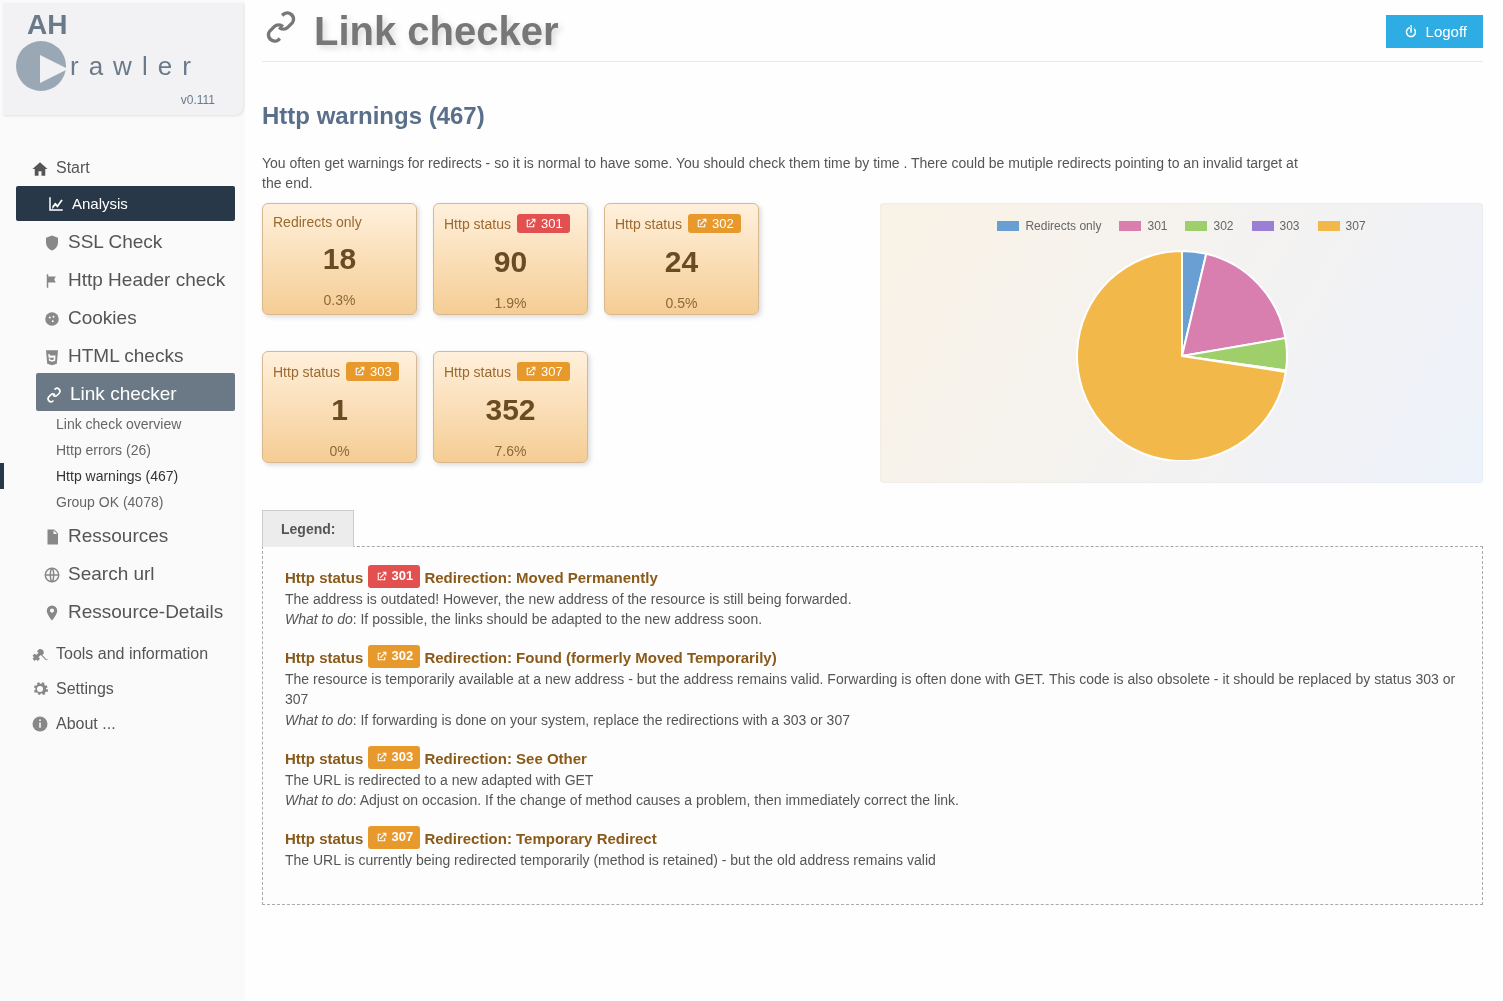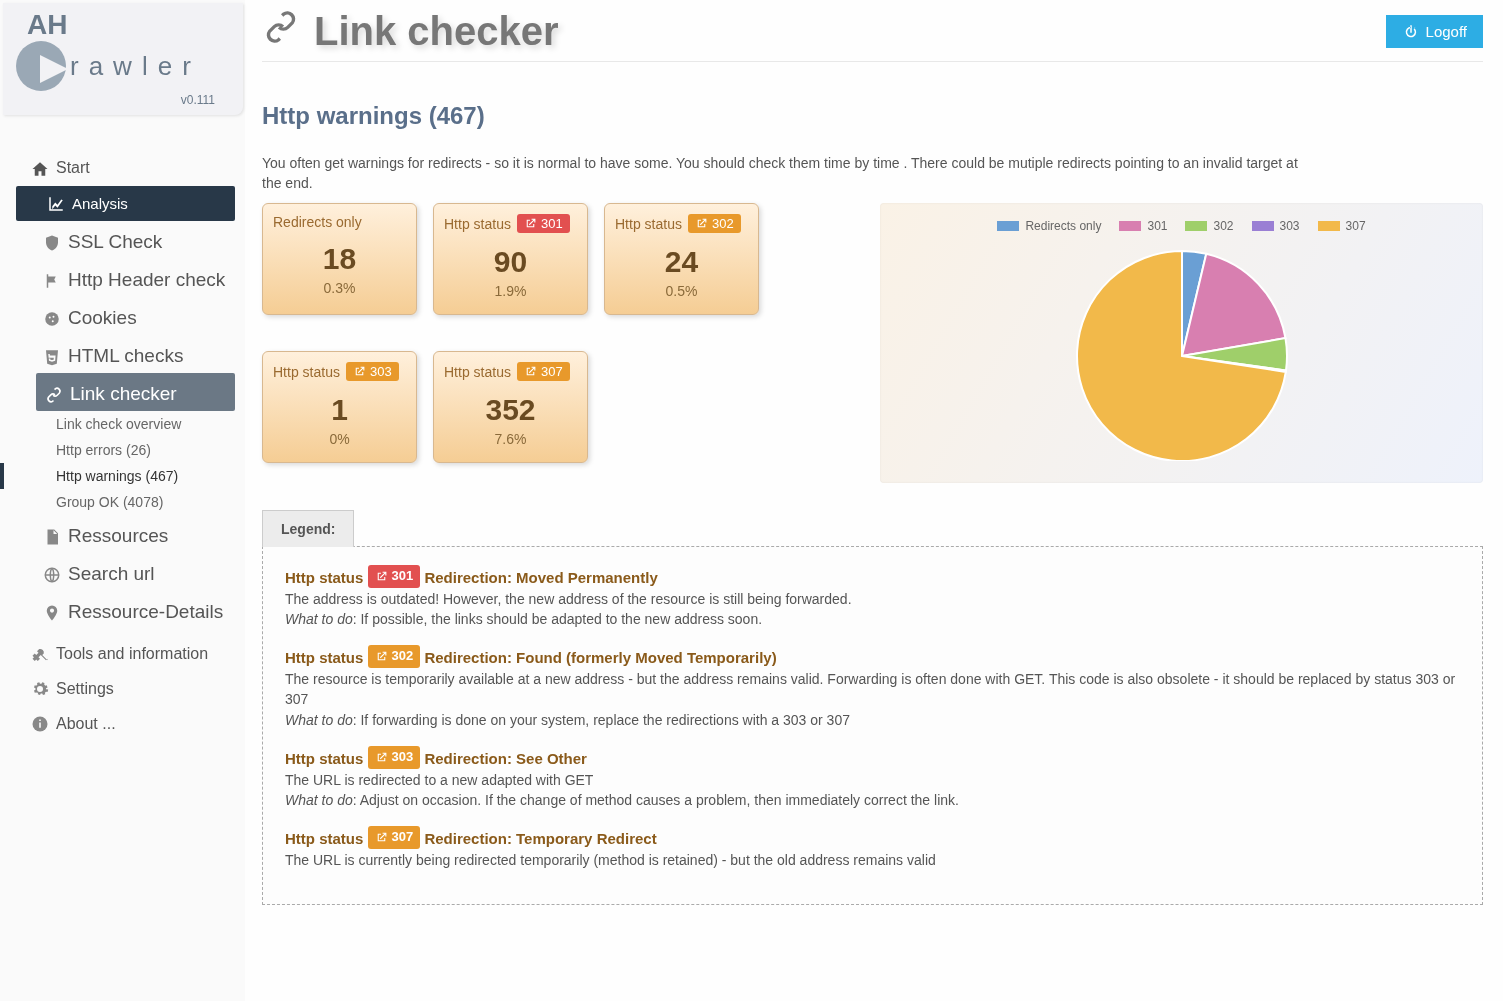--- a/index.html
+++ b/index.html
@@ -35,21 +35,21 @@
 .desc { color:#555; margin-bottom:10px; line-height:1.4; max-width:1050px;}
 
 .content-row { display:flex; gap:38px; }
 .tiles { display:flex; flex-wrap:wrap; gap:16px; width:580px; }
 .tile { width:155px; height:112px; border:1px solid #d8b890; border-radius:6px; background:linear-gradient(180deg,#fff0dc 0%,#f5cd94 100%); box-shadow:2px 2px 5px rgba(0,0,0,0.15); padding:10px 10px; cursor:pointer; }
 .tile-label { font-size:14px; color:#9a6a30; display:flex; align-items:center; gap:6px;}
 .tile-badge { display:inline-flex; align-items:center; gap:4px; color:#fff; padding:2px 7px; border-radius:3px; font-size:13px;}
 .b301 { background:#e25050;}
 .b302,.b303,.b307 { background:#e8992b;}
 .tile-num { font-size:30px; font-weight:bold; color:#6a4b22; text-align:center; margin-top:12px;}
-.tile-pct { font-size:14px; color:#8a6a3a; text-align:center; margin-top:4px;}
+.tile-pct { font-size:14px; color:#8a6a3a; text-align:center; margin-top:16px;}
 
 .chart-box { flex:1; background:linear-gradient(120deg,#faf2e6 0%,#eef2fb 100%); border-radius:4px; padding:16px; min-height:280px; box-shadow:0 0 2px rgba(0,0,0,0.08) inset; display:flex; flex-direction:column; align-items:center;}
 .legend-row { display:flex; gap:18px; font-size:12px; color:#666; margin-bottom:8px; align-items:center; justify-content:center; flex-wrap:wrap;}
 .legend-item { display:flex; align-items:center; gap:6px;}
 .legend-sw { width:22px; height:10px;}
 
 .legend-box { margin-top:26px; }
 .legend-tab { display:inline-block; background:#ececec; padding:10px 18px; font-weight:bold; color:#555; border:1px solid #ccc; border-bottom:none; position:relative; top:1px;}
 .legend-body { border:1px dashed #aaa; padding:18px 22px; background:#fdfdfd;}
 .legend-entry { margin-bottom:16px; line-height:1.45;}

